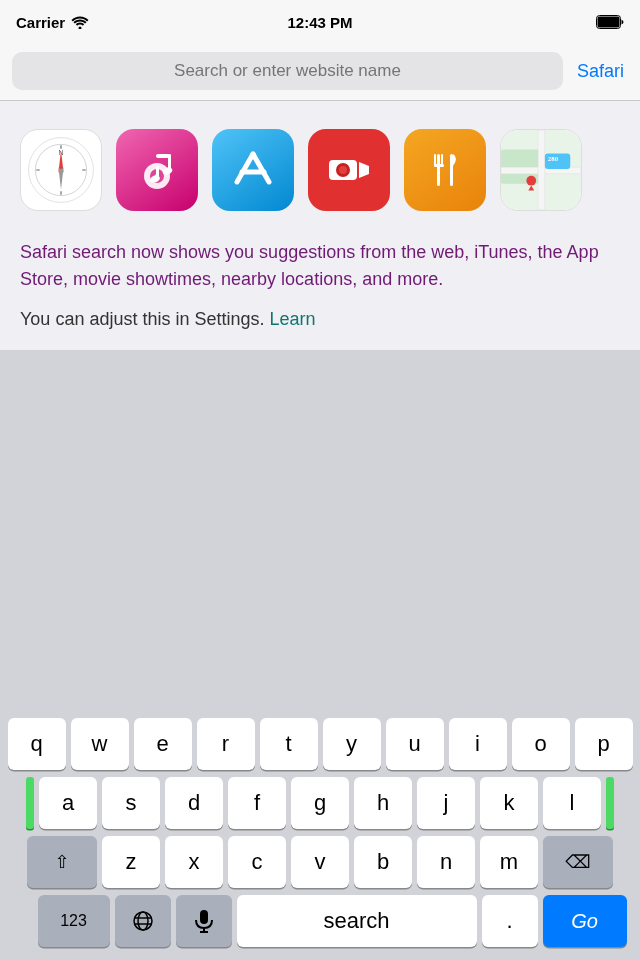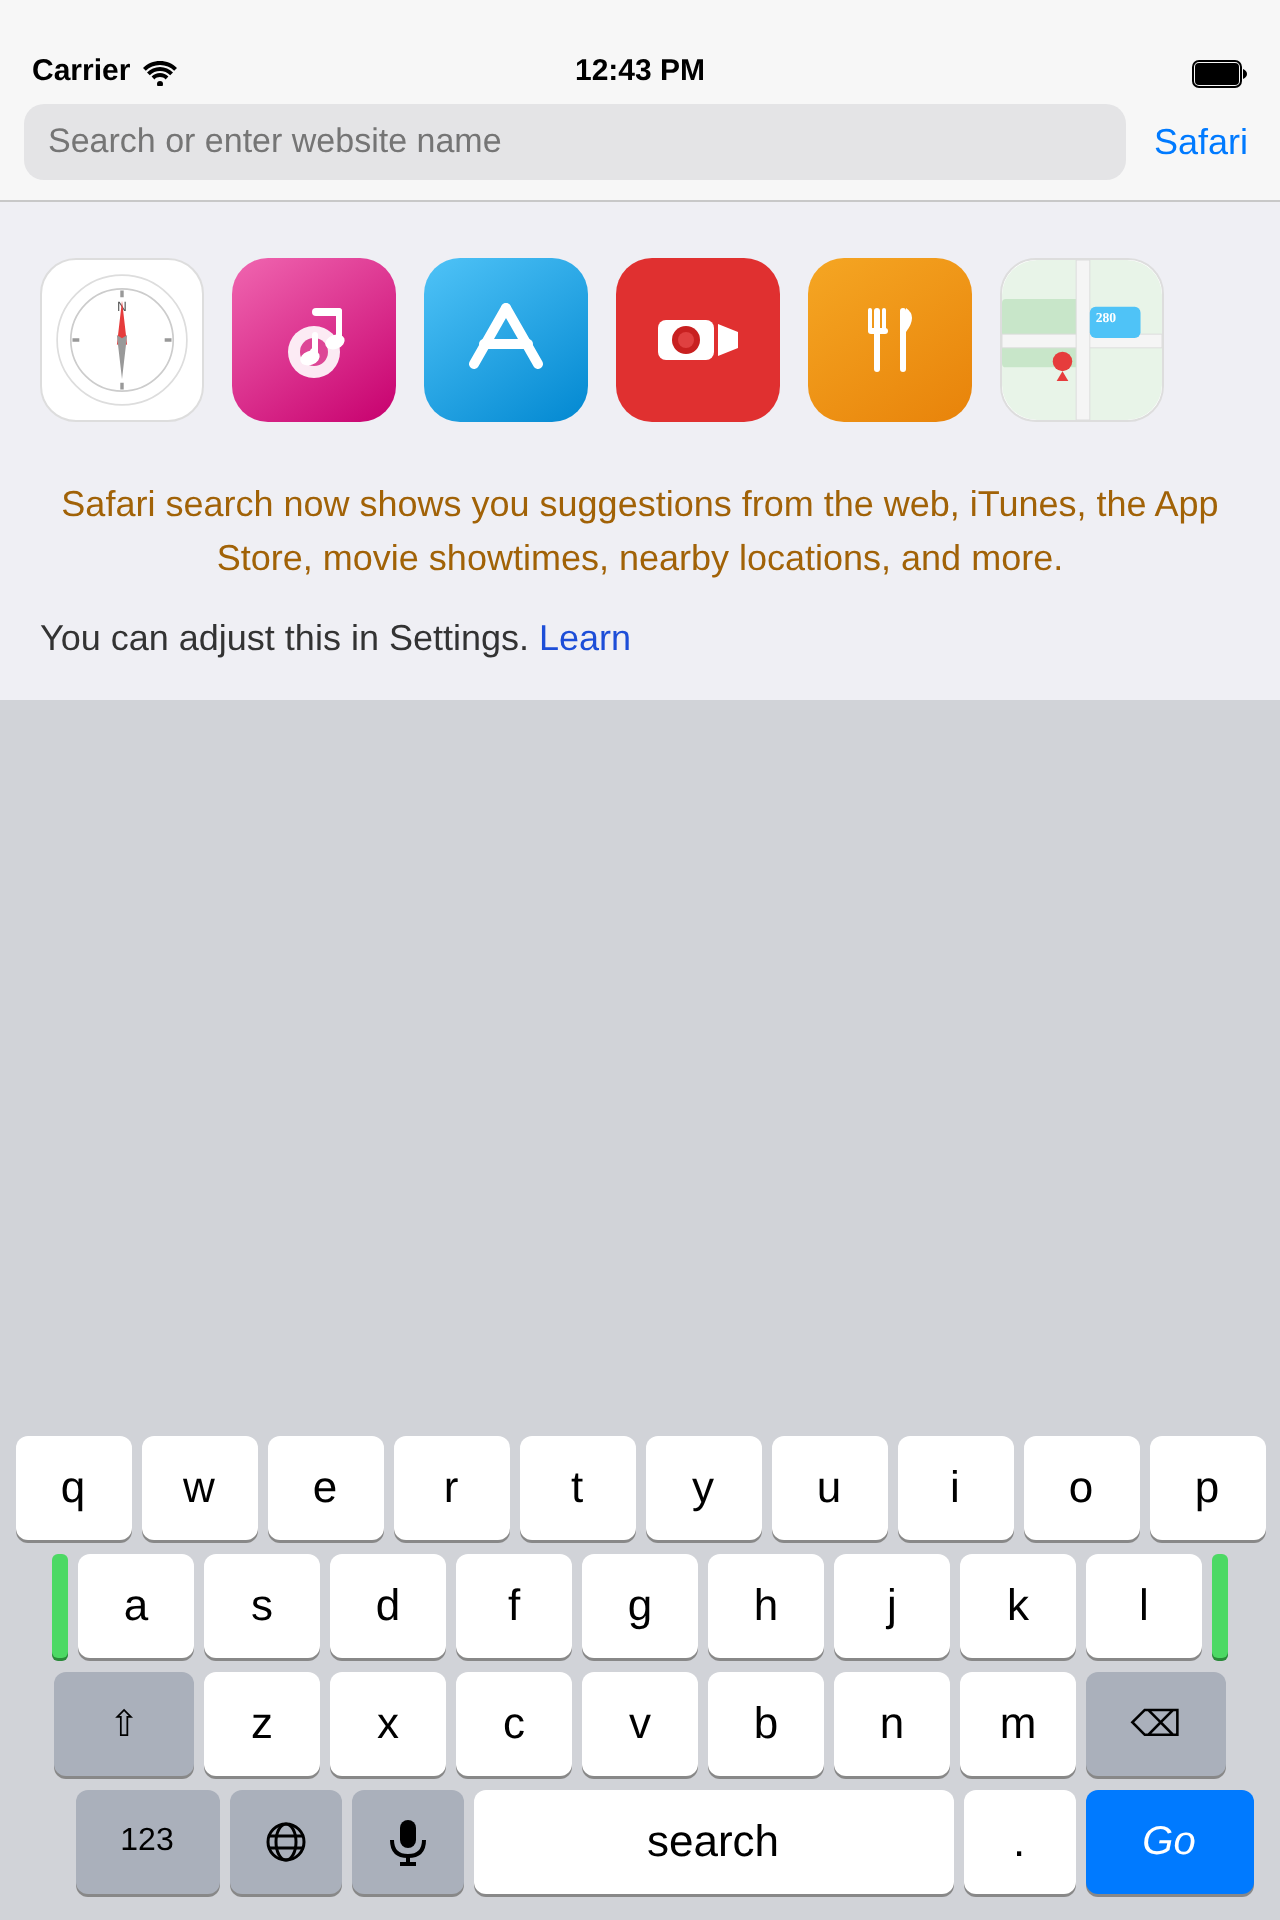--- a/index.html
+++ b/index.html
@@ -11,21 +11,21 @@
       font-family: -apple-system, 'Helvetica Neue', Arial, sans-serif;
       background: #d1d3d8;
       overflow: hidden;
     }
 
     
     .status-bar {
       height: 44px;
       background: #f7f7f7;
       display: flex;
-      align-items: flex-end;
+      align-items: center;
       justify-content: space-between;
       padding: 0 16px;
     }
     .status-left {
       display: flex;
       align-items: center;
       gap: 6px;
       font-size: 15px;
       font-weight: 600;
     }
@@ -54,20 +54,21 @@
     .search-input {
       flex: 1;
       height: 38px;
       background: #e4e4e6;
       border-radius: 10px;
       border: none;
       padding: 0 12px;
       font-size: 17px;
       color: #a21caf;
       outline: none;
+      text-align: center;
     }
     .cancel-btn {
       font-size: 18px;
       color: #007aff;
       background: none;
       border: none;
       cursor: pointer;
       white-space: nowrap;
       padding: 0 4px;
     }
@@ -132,26 +133,25 @@
     .maps-icon {
       background: white;
       border: 1px solid #ddd;
       position: relative;
     }
 
     
     .description-text {
       font-size: 18px;
       line-height: 1.5;
-      color: #a16207;
+      color: #701a75;
       margin-bottom: 16px;
-      text-align: center;
     }
     .learn-link {
-      color: #1d4ed8;
+      color: #0f766e;
       font-size: 18px;
       cursor: pointer;
     }
     .settings-line {
       font-size: 18px;
       color: #333;
     }
 
     
     .keyboard {

